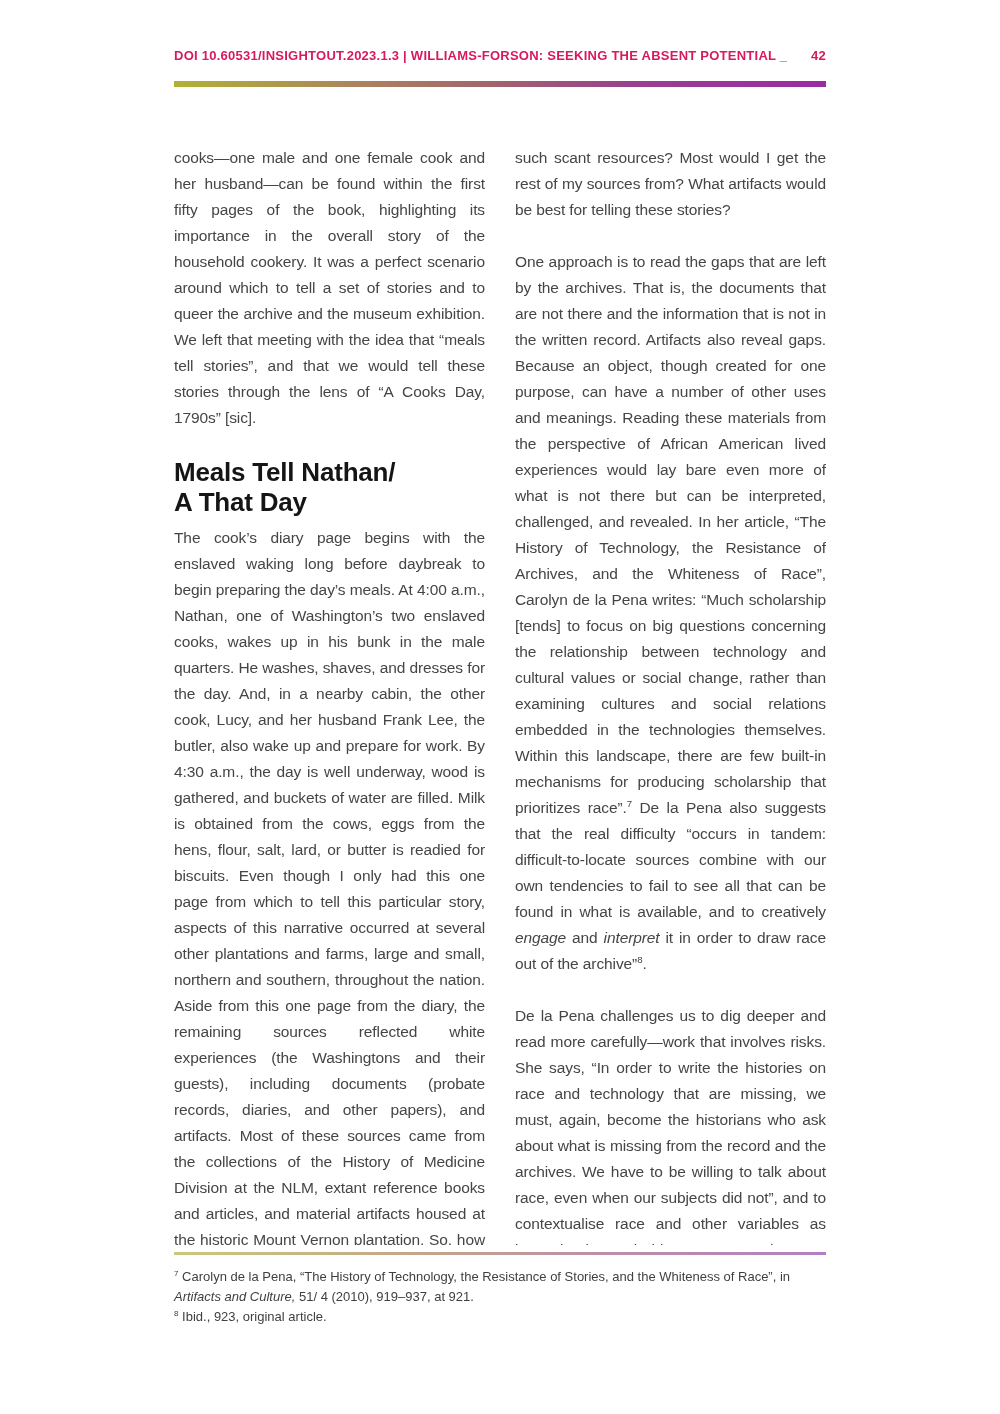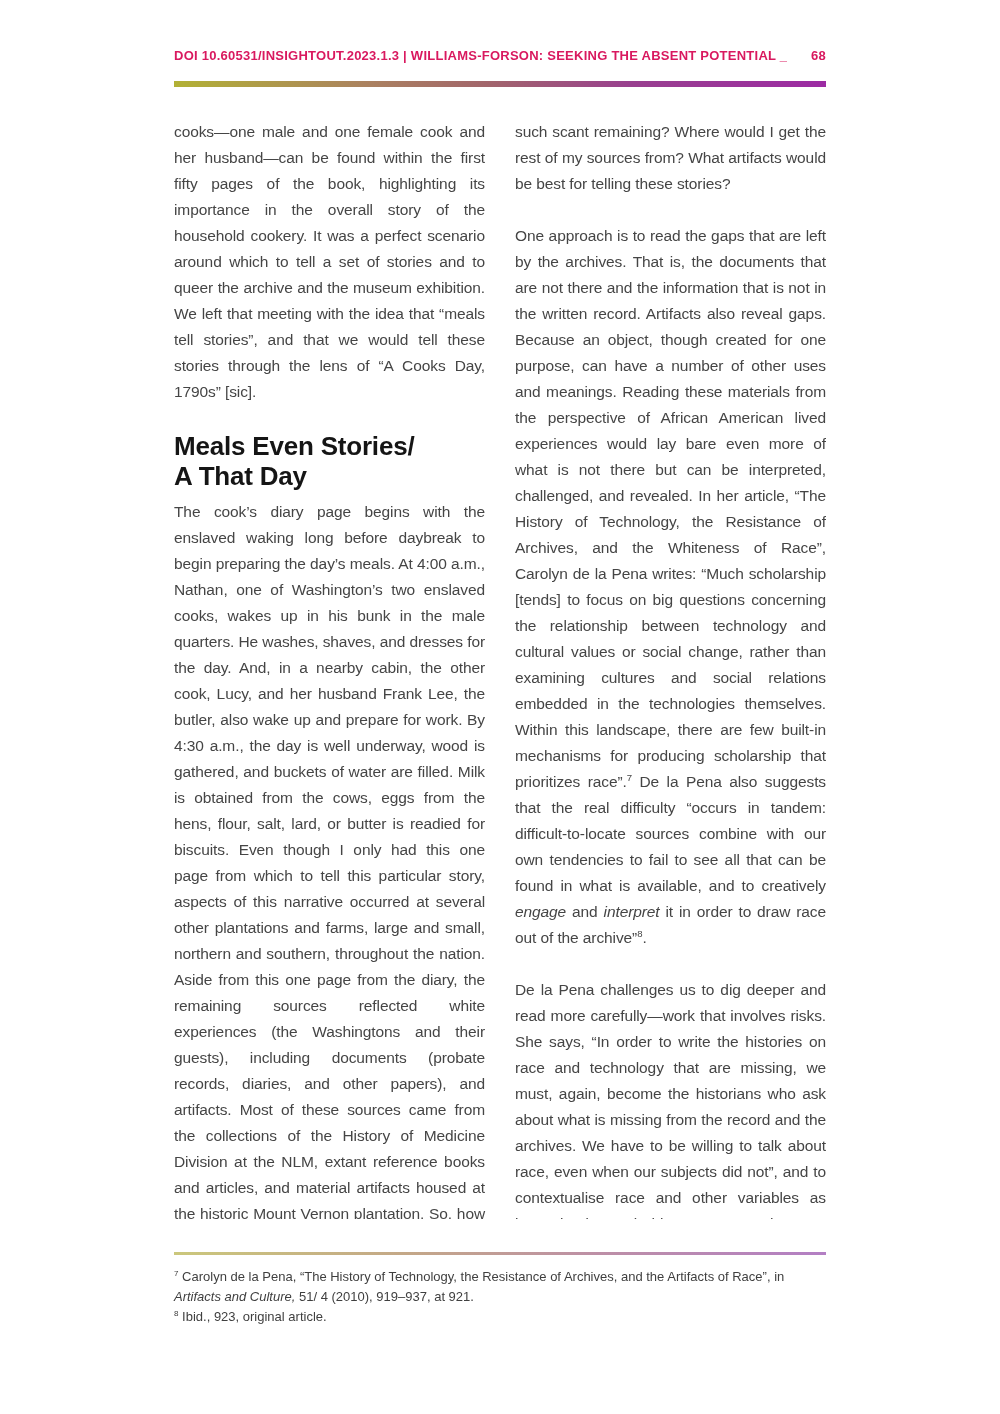--- a/index.html
+++ b/index.html
@@ -28,21 +28,21 @@
   .page-number { margin-left: 24px; }
   .header-rule {
     height: 6px;
     margin-top: 18px;
     background: linear-gradient(90deg, #b2b135 0%, #ab8160 30%, #a2656b 48%, #99408f 70%, #9c2ba3 100%);
   }
   
   .columns {
     display: flex;
     gap: 30px;
-    margin-top: 32px;
+    margin-top: 58px;
     height: 1100px;
     overflow: hidden;
   }
   .col {
     flex: 1 1 0;
     font-size: 15.5px;
     line-height: 26px;
     letter-spacing: -0.1px;
     color: #454545;
     text-align: justify;
@@ -81,37 +81,37 @@
   }
 </style>
 </head>
 <body>
 
 <div class="page">
 
   <header>
     <div class="header-row">
       <span class="running-head">DOI 10.60531/INSIGHTOUT.2023.1.3  | WILLIAMS-FORSON: SEEKING THE ABSENT POTENTIAL _ INSIGHTOUT 1 (2023)</span>
-      <span class="page-number">68</span>
+      <span class="page-number">42</span>
     </div>
     <div class="header-rule"></div>
   </header>
 
   <main class="columns">
     <section class="col">
       <p>cooks—one male and one female cook and her husband—can be found within the first fifty pages of the book, highlighting its importance in the overall story of the household cookery. It was a perfect scenario around which to tell a set of stories and to queer the archive and the museum exhibition. We left that meeting with the idea that “meals tell stories”, and that we would tell these stories through the lens of “A Cooks Day, 1790s” [sic].</p>
-      <h2 class="section-heading"><span>Meals Even Stories/</span><br><span>A That Day</span></h2>
+      <h2 class="section-heading"><span>Meals Tell Nathan/</span><br><span>A That Day</span></h2>
       <p>The cook’s diary page begins with the enslaved waking long before daybreak to begin preparing the day’s meals. At 4:00 a.m., Nathan, one of Washington’s two enslaved cooks, wakes up in his bunk in the male quarters. He washes, shaves, and dresses for the day. And, in a nearby cabin, the other cook, Lucy, and her husband Frank Lee, the butler, also wake up and prepare for work. By 4:30 a.m., the day is well underway, wood is gathered, and buckets of water are filled. Milk is obtained from the cows, eggs from the hens, flour, salt, lard, or butter is readied for biscuits. Even though I only had this one page from which to tell this particular story, aspects of this narrative occurred at several other plantations and farms, large and small, northern and southern, throughout the nation. Aside from this one page from the diary, the remaining sources reflected white experiences (the Washingtons and their guests), including documents (probate records, diaries, and other papers), and artifacts. Most of these sources came from the collections of the History of Medicine Division at the NLM, extant reference books and articles, and material artifacts housed at the historic Mount Vernon plantation. So, how would I tell the story of the changing technologies that affected the everyday lives of Black people in bondage in the new nation using</p>
     </section>
     <section class="col">
-      <p>such scant remaining? Where would I get the rest of my sources from? What artifacts would be best for telling these stories?</p>
+      <p>such scant resources? Most would I get the rest of my sources from? What artifacts would be best for telling these stories?</p>
       <p><span>One approach is to read the gaps that are left by the archives. That is, the documents that are not there and the information that is not in the written record. Artifacts also reveal gaps. Because an object, though created for one purpose, can have a number of other uses and meanings. Reading these materials from the perspective of African American lived experiences would lay bare even more of what is not there but can be interpreted, challenged, and revealed. In her article, “The History of Technology, the Resistance of Archives, and the Whiteness of Race”, Carolyn de la Pena writes: “Much scholarship [tends] to focus on big questions concerning the relationship between technology and cultural values or social change, rather than examining cultures and social relations embedded in the technologies themselves. Within this landscape, there are few built-in mechanisms for producing scholarship that prioritizes race”.</span><sup>7</sup><span> De la Pena also suggests that the real difficulty “occurs in tandem: difficult-to-locate sources combine with our own tendencies to fail to see all that can be found in what is available, and to creatively </span><em>engage</em><span> and </span><em>interpret</em><span> it in order to draw race out of the archive”</span><sup>8</sup><span>.</span></p>
       <p>De la Pena challenges us to dig deeper and read more carefully—work that involves risks. She says, “In order to write the histories on race and technology that are missing, we must, again, become the historians who ask about what is missing from the record and the archives. We have to be willing to talk about race, even when our subjects did not”, and to contextualise race and other variables as intertwined even in history. Yes, as she goes on to say, “it is a risk, and it can lead to overreaching in one’s</p>
     </section>
   </main>
 
   <footer class="footnotes">
     <div class="foot-rule"></div>
-    <p class="footnote"><sup>7</sup><span> Carolyn de la Pena, “The History of Technology, the Resistance of Archives, and the Artifacts of Race”, in </span><em>Artifacts and Culture,</em><span> 51/ 4 (2010), 919–937, at 921.</span></p>
+    <p class="footnote"><sup>7</sup><span> Carolyn de la Pena, “The History of Technology, the Resistance of Stories, and the Whiteness of Race”, in </span><em>Artifacts and Culture,</em><span> 51/ 4 (2010), 919–937, at 921.</span></p>
     <p class="footnote"><sup>8</sup><span> Ibid., 923, original article.</span></p>
   </footer>
 
 </div>
 
 </body></html>

